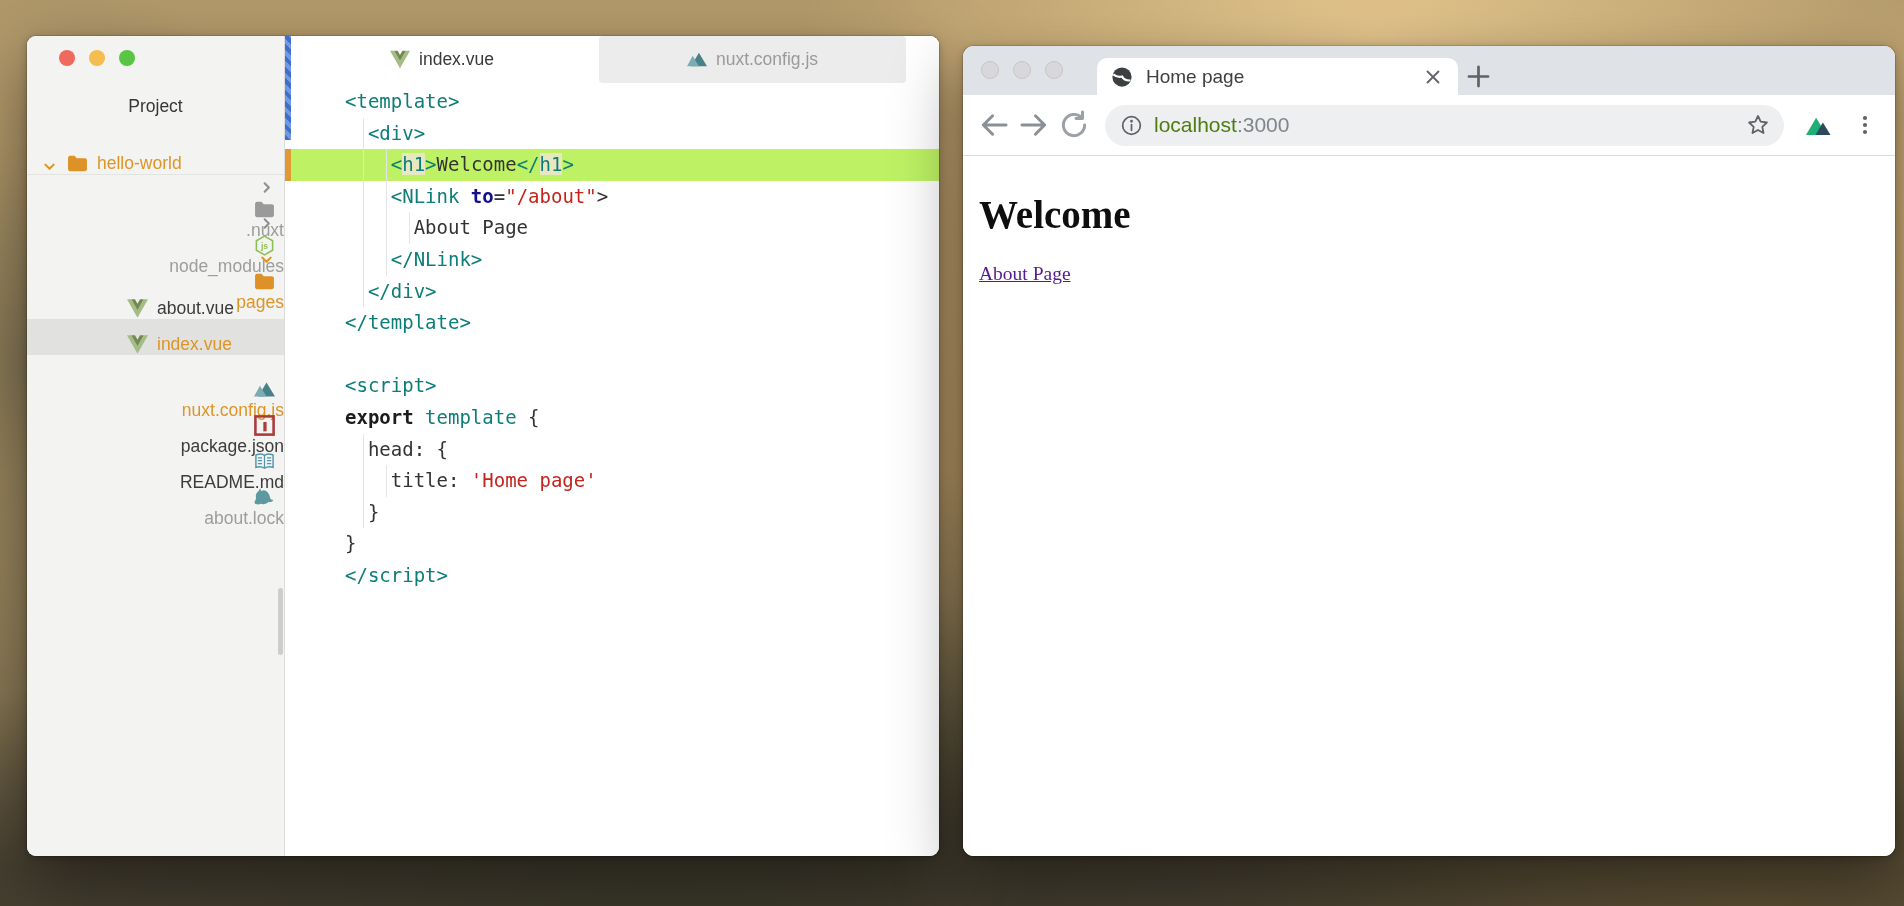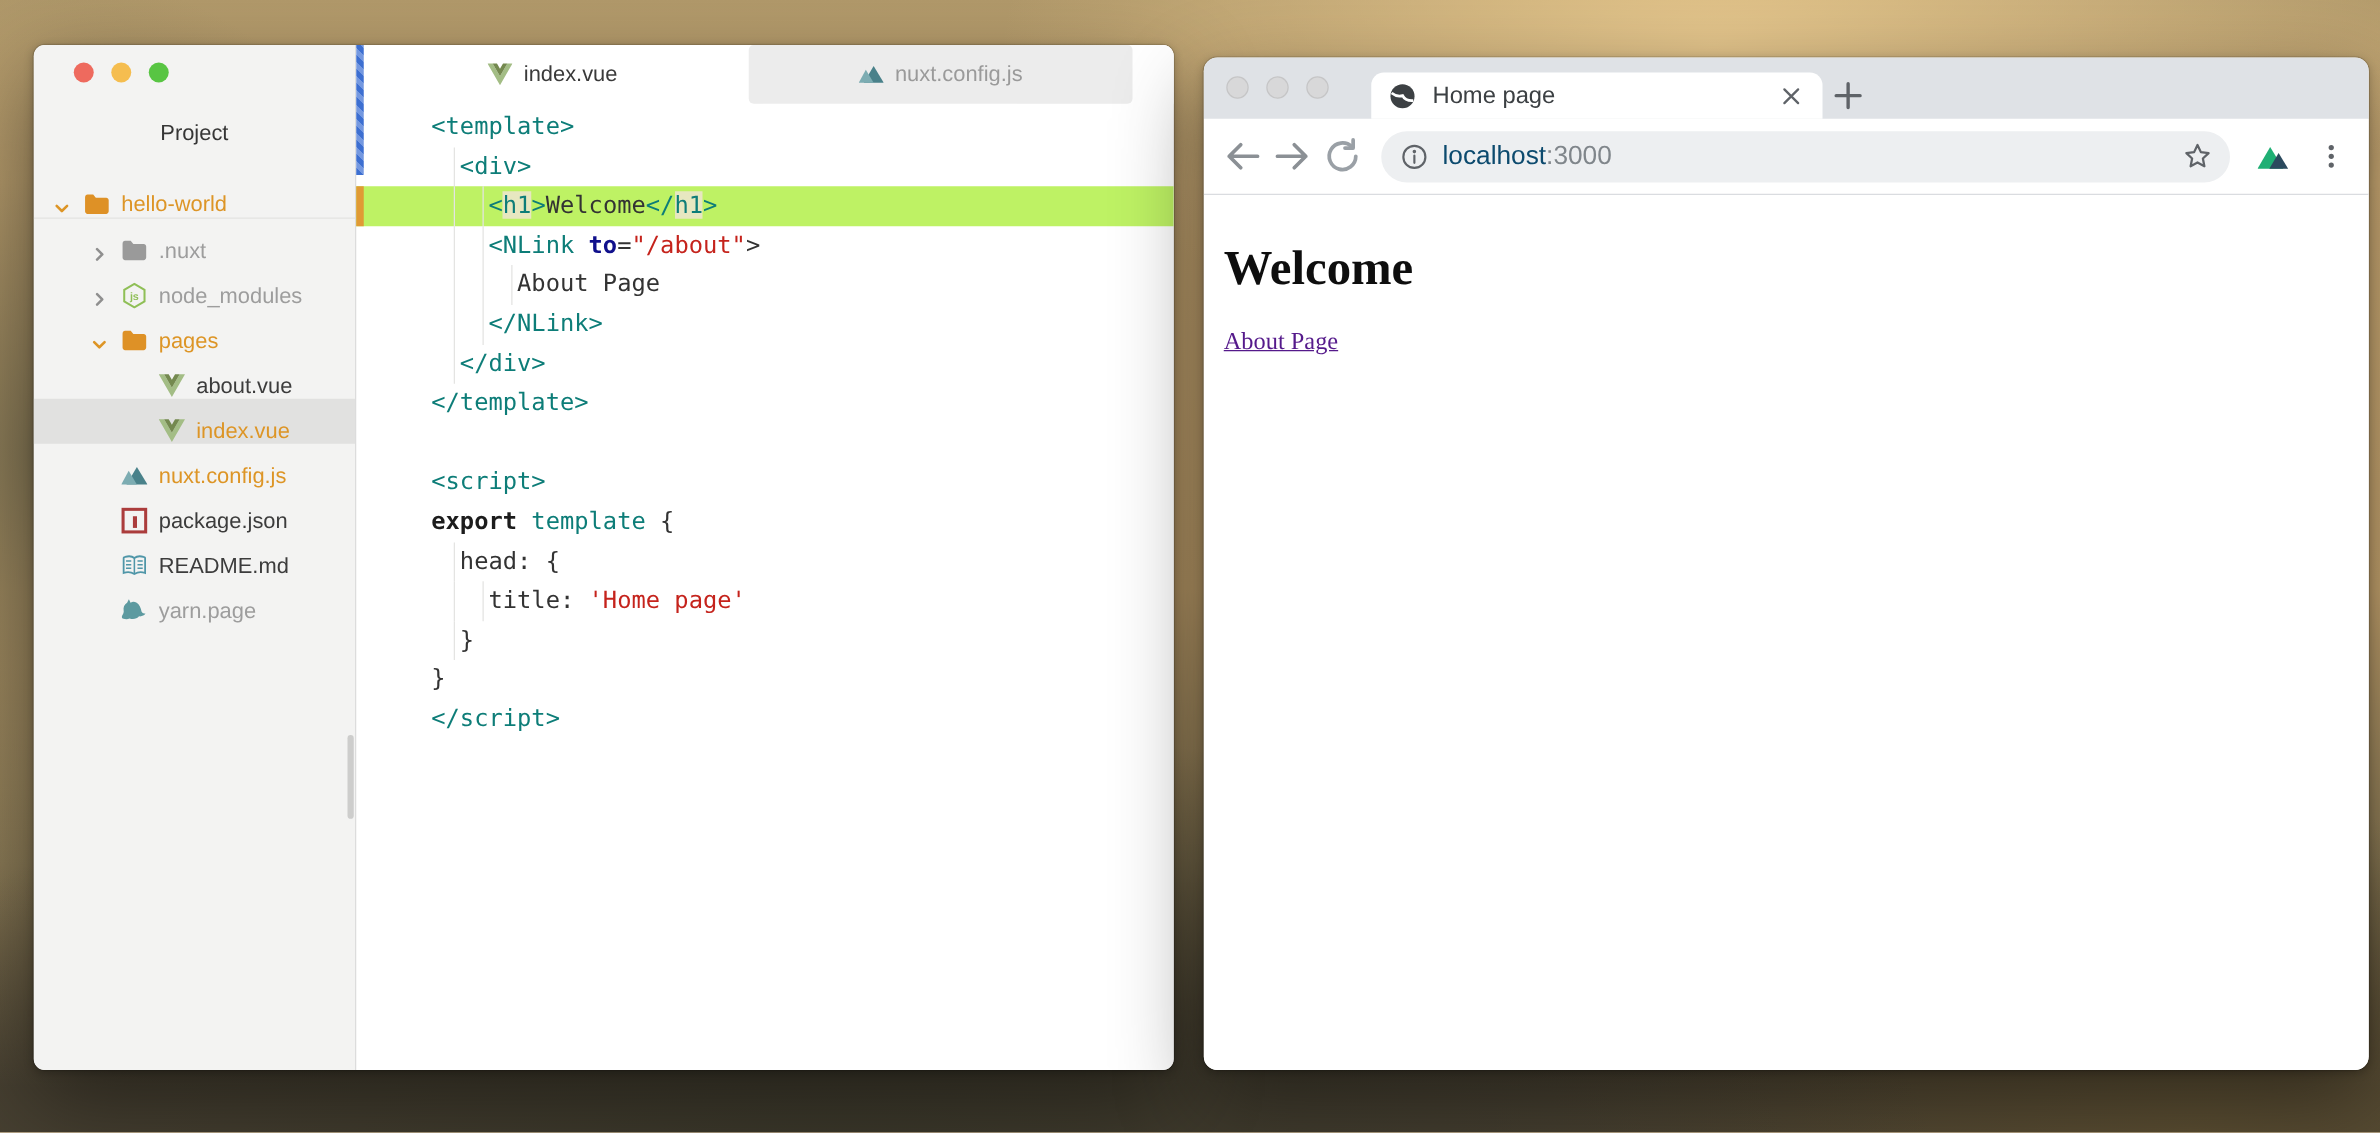--- a/index.html
+++ b/index.html
@@ -32,21 +32,21 @@
   .sb-title{margin-top:30px;text-align:center;font-size:17.5px;color:#363636;font-weight:500;}
   .tree{list-style:none;margin:22px 0 0;padding:0;}
   .row{display:flex;align-items:flex-end;height:36px;font-size:17.5px;box-sizing:border-box;cursor:default;}
   .row.sel{background:#e1e1e0;}
   .row.divb{border-bottom:1px solid #e3e3e1;}
   .row .chev{width:24px;height:15px;flex:0 0 24px;display:flex;align-items:center;}
   .row .chev svg{width:13px;height:13px;}
   .row .ficon{width:21px;height:21px;flex:0 0 21px;margin-right:9px;}
   .row .lbl{white-space:nowrap;}
   .ind0{padding-left:16px;}
-  .ind1{padding-left:46px;}
+  .ind1{padding-left:46px;flex-direction:column;}
   .ind2{padding-left:76px;}
   .c-orange{color:#dd9526;}
   .c-gray{color:#9d9d9d;}
   .c-dark{color:#3c3c3c;}
   .sb-thumb{position:absolute;right:1px;top:552px;width:5px;height:67px;border-radius:3px;background:#cdcdcc;}
 
   
   .editor-main{position:relative;flex:1;background:#fff;display:flex;flex-direction:column;
     border-left:1px solid #dcdcdc;}
   .blue-strip{position:absolute;left:0;top:0;width:6px;height:104px;z-index:5;
@@ -81,21 +81,21 @@
   .ctab .cls{width:22px;height:22px;flex:0 0 22px;}
   .newtab{position:absolute;left:502px;top:17px;width:27px;height:27px;}
   .toolbar{height:60px;flex:0 0 60px;background:#fff;display:flex;align-items:center;
     padding:0 18px 0 14px;gap:6px;}
   .navbtn{width:34px;height:34px;display:flex;align-items:center;justify-content:center;flex:0 0 34px;}
   .navbtn svg{width:25px;height:25px;}
   .omnibox{flex:1;height:41px;margin-left:8px;background:#edeff1;border-radius:21px;
     display:flex;align-items:center;padding:0 14px 0 15px;box-sizing:border-box;}
   .omnibox .info{width:23px;height:23px;flex:0 0 23px;margin-right:11px;}
   .url{font-size:21px;white-space:nowrap;flex:1;}
-  .url .host{color:#0c4a6e;text-align:right;}
+  .url .host{color:#4d7c0f;text-align:right;}
   .url .port{color:#80868b;}
   .omnibox .star{width:24px;height:24px;flex:0 0 24px;}
   .ext{width:27px;height:25px;margin-left:16px;flex:0 0 27px;}
   .menu{width:24px;height:24px;margin-left:14px;flex:0 0 24px;}
   .bcontent{flex:1;background:#fff;border-top:1px solid #dadce0;padding:10px 16px;
     font-family:"Liberation Serif","DejaVu Serif",serif;}
   .bcontent h1{margin:26px 0 26px;font-size:39px;color:#0e0e0e;font-weight:bold;
     font-family:"Liberation Serif","DejaVu Serif",serif;}
   .linkwrap{margin-top:14px;}
   .plink{font-size:19.5px;color:#551a8b;text-decoration:underline;}
@@ -218,21 +218,21 @@
             </span>
             <span class="lbl">README.md</span>
           </li>
           <li class="row ind1 c-gray">
             <span class="chev icn"></span>
             <span class="ficon icn">
               <svg viewBox="0 0 22 20">
                 <path fill="#5d9aa0" d="M7.8 3.4 6.4.4 4.9 3.3C2.6 4.8 1.5 7.2 2 9.7c.4 2-.5 3.1-1.3 4.5-.6 1.1 0 2.4 1.2 2.7 1.5.4 3.5.6 5.1-.3 2.9.9 6.2.4 7.9-1.8 2.2.3 4.5-.6 5.4-2.3-1.8 0-2.8-.6-3.3-1.8-.6-3.3-1.8-6.2-4.4-7.6-1.5-.8-3.3-.9-4.8.3z"></path>
               </svg>
             </span>
-            <span class="lbl">yarn.page</span>
+            <span class="lbl">about.lock</span>
           </li>
         </ul>
       <div class="sb-thumb"></div>
     </aside>
 
     <div class="editor-main">
       <div class="blue-strip"></div>
       <div class="tabbar" id="editor-tabs">
           <div class="etab active">
             <span class="ticon icn">

